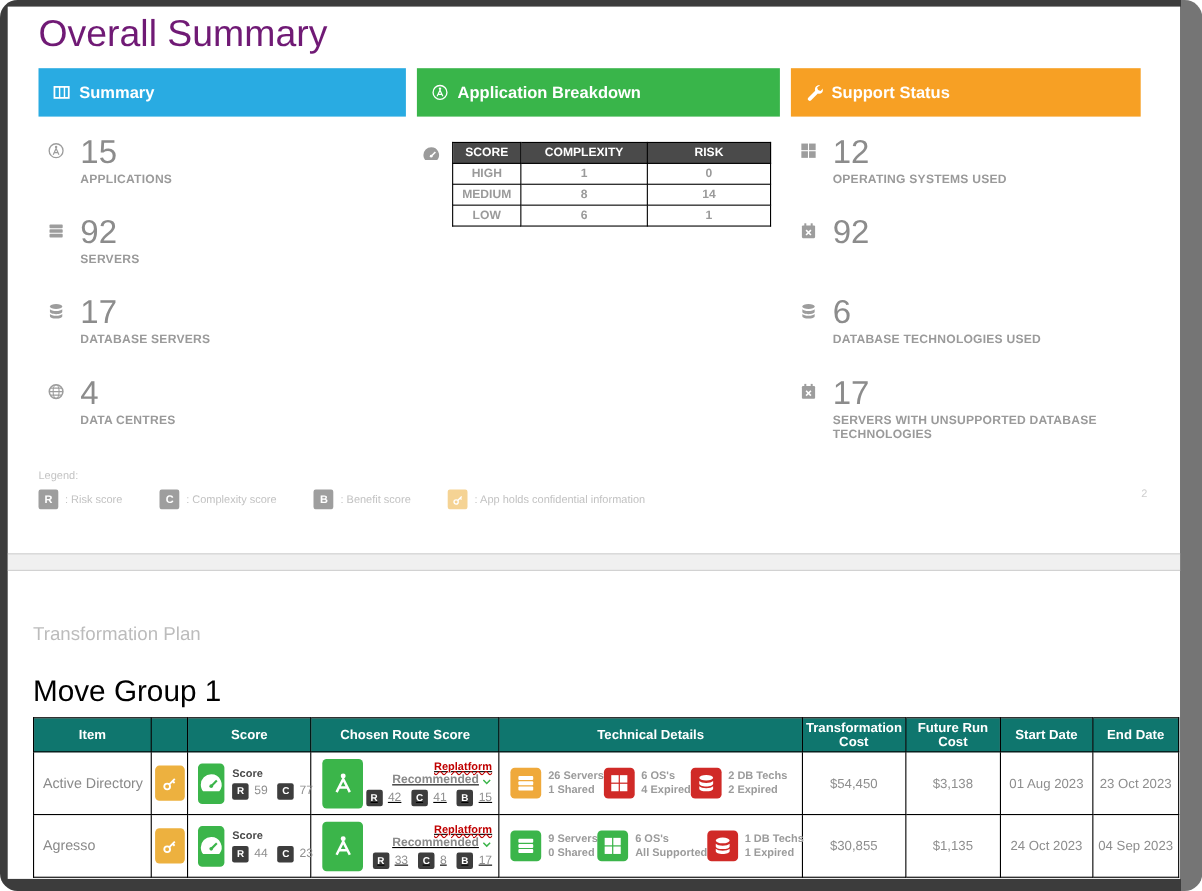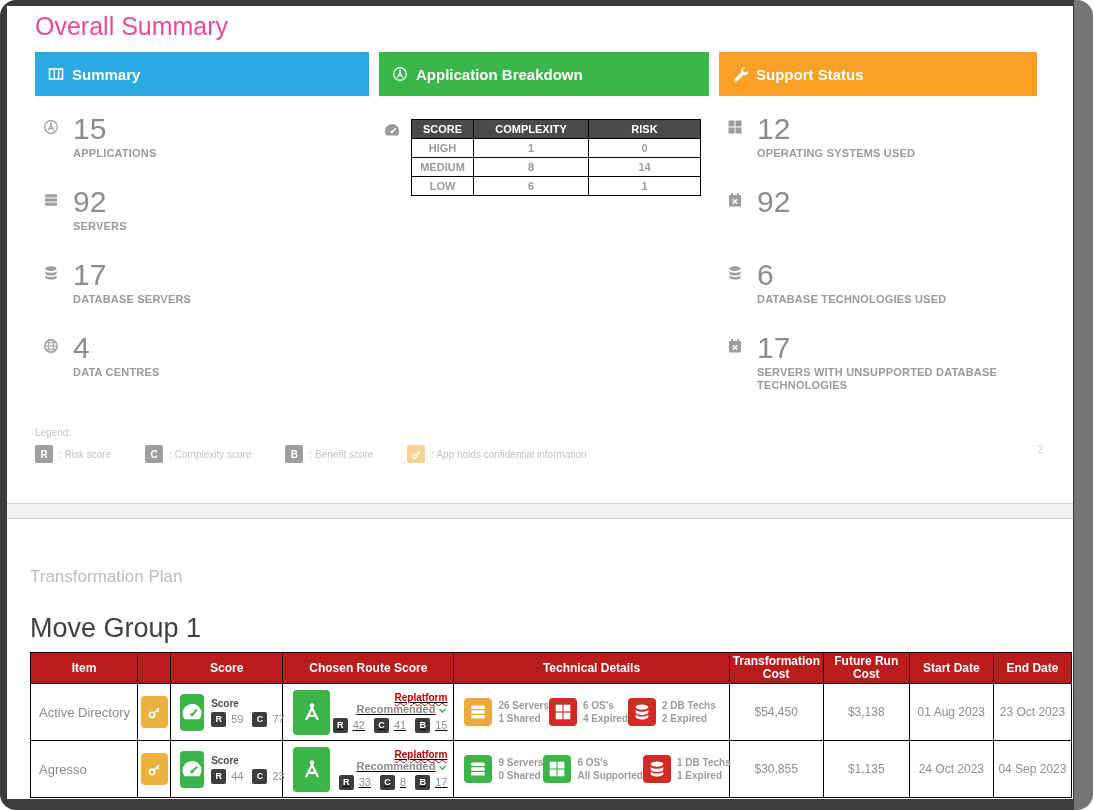--- a/index.html
+++ b/index.html
@@ -7,21 +7,21 @@
 
   .frame {
     width:1093px; height:810px; border-radius:16px;
     background:linear-gradient(90deg,#3c3c3c 0,#3c3c3c calc(100% - 19px),#757575 calc(100% - 19px),#757575 100%);
     padding:6px 20px 11px 7px;
   }
   .canvas { width:100%; height:100%; background:#fff; display:flex; flex-direction:column; overflow:hidden; }
 
   
   .page1 { height:497px; position:relative; padding:6px 0 0 21px; }
-  .page-title { font-size:25px; color:#ec4899; font-weight:400; margin-left:7px; }
+  .page-title { font-size:34px; color:#701a75; font-weight:400; margin-left:7px; }
 
   .cols { display:grid; grid-template-columns:334px 330px 318px; column-gap:10px; margin-left:7px; }
   .hdr-row { margin-top:11px; }
   .panel-hdr { height:44px; display:flex; align-items:center; padding-left:13px; color:#fff; font-size:15px; font-weight:bold; }
   .panel-hdr .hic { width:16px; height:16px; margin-right:8px; display:inline-flex; color:#fff; }
   .hic svg { width:100%; height:100%; }
 
   .body-row { margin-top:17px; }
 
   .stat { display:flex; min-height:73px; align-items:flex-start; }
@@ -47,24 +47,24 @@
   .lbadge.key svg { width:11px; height:11px; }
   .legend-txt { font-size:10px; color:#c2c2c2; }
   .pagenum { position:absolute; right:30px; bottom:48px; font-size:10px; color:#cfcfcf; }
 
   
   .divider { height:16px; background:#f0f0f0; border-top:1px solid #cfcfcf; border-bottom:1px solid #cfcfcf; }
 
   
   .page2 { flex:1; position:relative; padding:48px 22px 0 23px; }
   .tp-title { font-size:17px; color:#bcbcbc; font-weight:400; }
-  .mg-title { font-size:27px; color:#404040; font-weight:400; margin-top:26px; }
+  .mg-title { font-size:27px; color:#000000; font-weight:400; margin-top:26px; }
 
   table.mg { border-collapse:collapse; width:1042px; table-layout:fixed; margin-top:8px; }
-  table.mg th { background:#b91c1c; color:#fff; border:1px solid #000; font-size:12px; font-weight:bold; padding:2px 3px; line-height:13px; height:27px; }
+  table.mg th { background:#0f766e; color:#fff; border:1px solid #000; font-size:12px; font-weight:bold; padding:2px 3px; line-height:13px; height:27px; }
   table.mg td { border:1px solid #000; height:57px; vertical-align:middle; background:#fff; }
   col.w-item{width:107px;} col.w-key{width:33px;} col.w-score{width:112px;} col.w-route{width:171px;}
   col.w-tech{width:275px;} col.w-tcost{width:94px;} col.w-fcost{width:86px;} col.w-start{width:84px;} col.w-end{width:78px;}
 
   .item-txt { font-size:13px; color:#8a8a8a; padding-left:8px; }
   .chip { border-radius:4px; display:flex; align-items:center; justify-content:center; color:#fff; }
   .chip svg { display:block; }
   .chip-amber { background:#edb13f; }
   .chip-green { background:#3bb54a; }
   .chip-red { background:#d02a27; }

